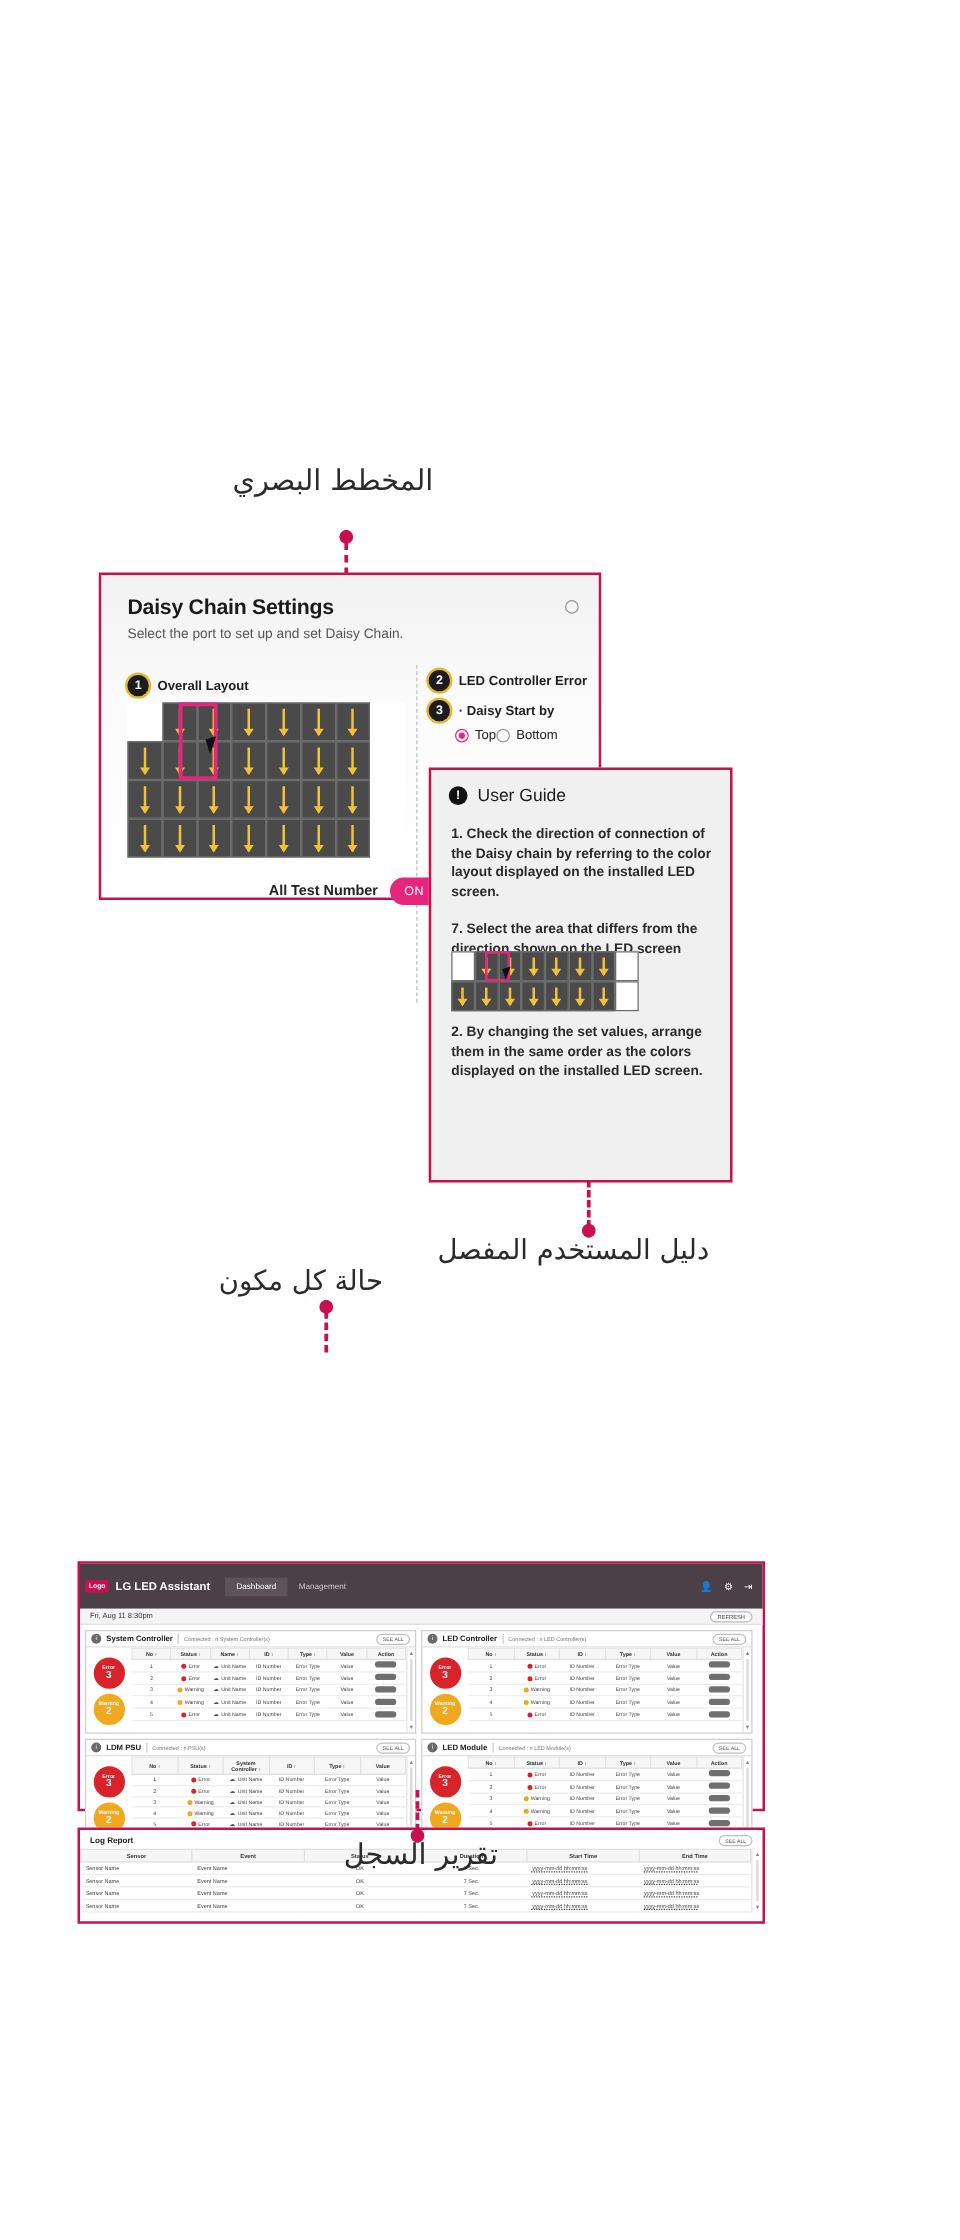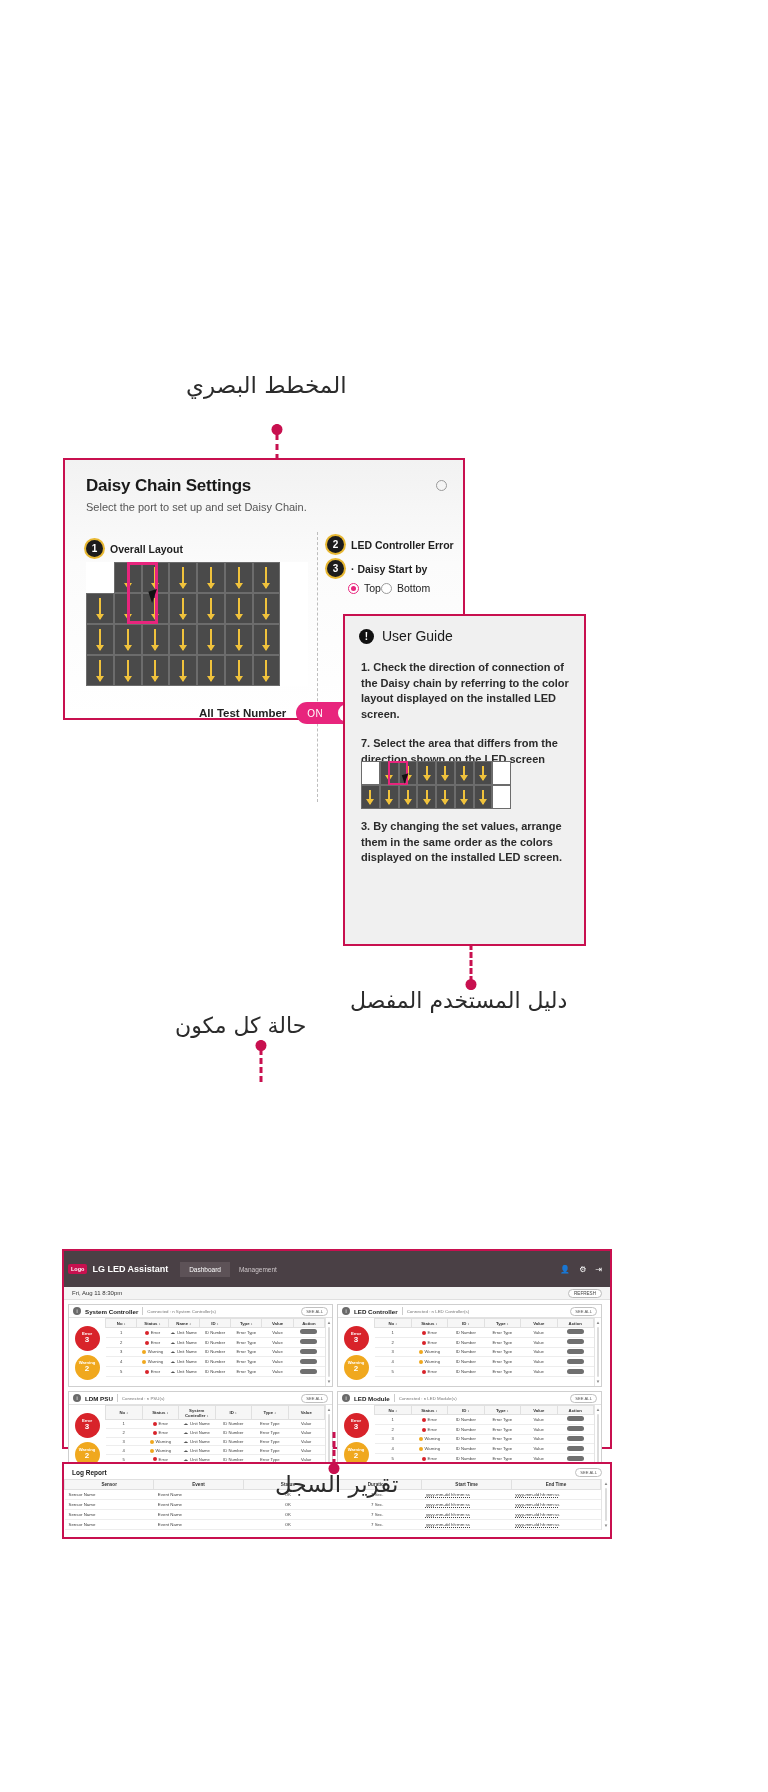--- a/index.html
+++ b/index.html
@@ -47,21 +47,21 @@
   #conn-status { left:255px; top:1040px; width:12px; height:42px; }
   #conn-status .line { height:42px; }
   #conn-status .dot { top:0; }
 
   #conn-log { left:328px; top:1432px; width:12px; height:42px; }
   #conn-log .line { height:42px; }
   #conn-log .dot { bottom:0; }
 
   
   #daisy {
-    position:absolute; left:63px; top:458px; width:402px; height:262px;
+    position:absolute; left:79px; top:458px; width:402px; height:262px;
     border:2px solid #C8104F; background:linear-gradient(180deg,#f2f2f2 0%, #fbfbfb 40%, #ffffff 100%);
   }
   #daisy .title { position:absolute; left:21px; top:16px; font-size:17px; font-weight:bold; color:#1a1a1a; letter-spacing:-0.2px;}
   #daisy .subtitle { position:absolute; left:21px; top:41px; font-size:11px; color:#555; }
   #daisy .close-ring {
     position:absolute; right:16px; top:20px; width:11px; height:11px;
     border:1px solid #9a9a9a; border-radius:50%;
   }
   .badge {
     width:17px; height:17px; border-radius:50%;
@@ -470,21 +470,21 @@
               <div class="arrow-down"></div>
             </div>
           <div class="cell blank"></div>
         </div>
       </div>
       <div class="sel-box"></div>
       <div class="cursor"></div>
     </div>
 
     <div class="g-body2">
-      <div class="g-para">3. By changing the set values, arrange them in the same order as the colors displayed on the installed LED screen.</div>
+      <div class="g-para">2. By changing the set values, arrange them in the same order as the colors displayed on the installed LED screen.</div>
     </div>
   </div>
 
   <div class="conn" id="conn-guide">
     <div class="line"></div>
     <div class="dot"></div>
   </div>
   <div class="ar-caption" id="cap-guide">دليل المستخدم المفصل</div>
 
   <div class="ar-caption" id="cap-status">حالة كل مكون</div>

